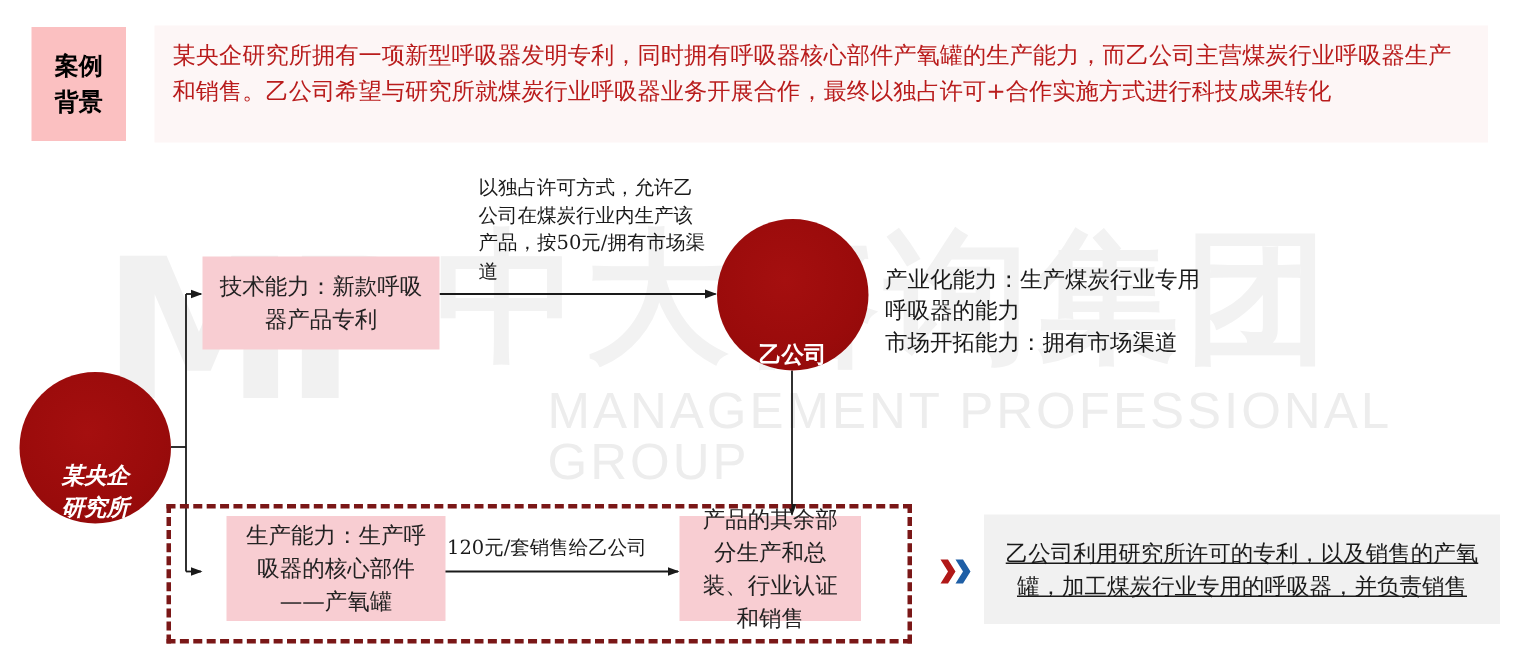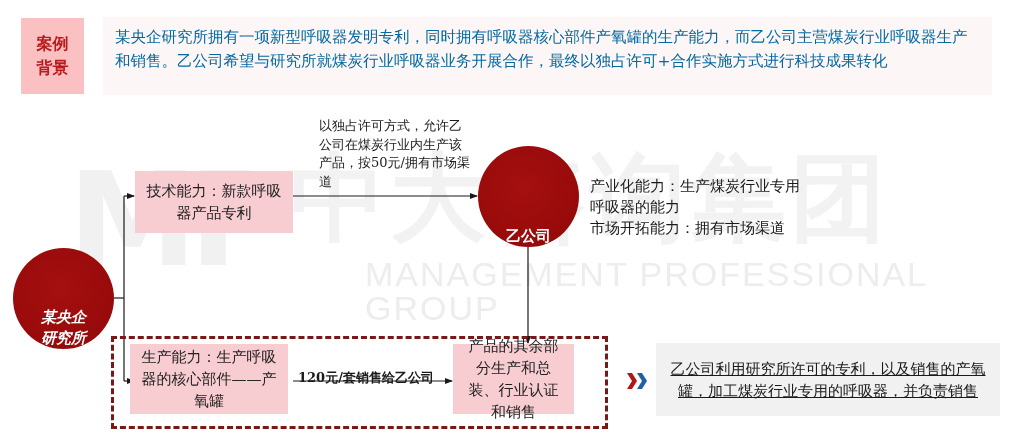--- a/index.html
+++ b/index.html
@@ -5,36 +5,36 @@
   * { box-sizing: border-box; margin: 0; padding: 0; }
   html, body { width: 1016px; height: 448px; background: #ffffff; overflow: hidden; }
   body { position: relative; font-family: "DejaVu Serif", "Liberation Serif", serif; color: #1a1a1a; }
   .abs { position: absolute; }
 
   
   .wm-logo { position: absolute; left: 68px; top: 155px; font-family: "DejaVu Sans", sans-serif; font-weight: bold; font-size: 130px; color: #f1f1f1; letter-spacing: -8px; line-height: 1; }
   .wm-cn { position: absolute; left: 290px; top: 150px; font-family: "DejaVu Sans", sans-serif; font-weight: bold; font-size: 96px; color: #f2f2f2; letter-spacing: 4px; line-height: 1; }
   .wm-en { position: absolute; left: 365px; top: 257px; font-family: "Liberation Sans", sans-serif; font-size: 34px; color: #ededed; letter-spacing: 2px; line-height: 1; }
 
-  .label-box { left: 21px; top: 18px; width: 63px; height: 76px; background: #fbc0c1; display: flex; align-items: center; justify-content: center; text-align: center; font-weight: bold; font-size: 16px; line-height: 24px; color: #b91c1c; }
-  .desc-box { left: 103px; top: 17px; width: 889px; height: 78px; background: #fdf6f6; padding: 8px 10px 0 12px; font-size: 15.5px; line-height: 24px; color: #0369a1; }
+  .label-box { left: 21px; top: 18px; width: 63px; height: 76px; background: #fbc0c1; display: flex; align-items: center; justify-content: center; text-align: center; font-weight: bold; font-size: 16px; line-height: 24px; color: #000000; }
+  .desc-box { left: 103px; top: 17px; width: 889px; height: 78px; background: #fdf6f6; padding: 8px 10px 0 12px; font-size: 15.5px; line-height: 24px; color: #b91c1c; }
 
   .circle { border-radius: 50%; background: radial-gradient(circle at 45% 40%, #a50f0f 0%, #9a0b0b 60%, #8e0909 100%); color: #ffffff; display: flex; align-items: flex-end; justify-content: center; text-align: center; font-weight: bold; font-size: 15px; line-height: 21px; }
   .circle-left { left: 13px; top: 248px; width: 101px; height: 101px; font-style: italic; }
   .circle-right { left: 478px; top: 146px; width: 101px; height: 101px; font-size: 15px; }
 
   .pink { background: #f8cdd2; display: flex; align-items: center; justify-content: center; text-align: center; font-size: 15px; line-height: 22px; color: #222; }
   .box-tech { left: 135px; top: 171px; width: 158px; height: 62px; }
-  .box-prod { left: 130px; top: 344px; width: 158px; height: 70px; }
+  .box-prod { left: 151px; top: 344px; width: 146px; height: 70px; }
   .box-rest { left: 453px; top: 344px; width: 121px; height: 70px; }
 
   .dashed { left: 111px; top: 336px; width: 497px; height: 93px; border: 3px dashed #7a1717; }
 
   .note-top { left: 319px; top: 117px; width: 152px; font-size: 13px; line-height: 18.5px; color: #1a1a1a; }
-  .note-mid { left: 298px; top: 369px; font-size: 13px; line-height: 18px; white-space: nowrap; font-weight: bold; }
+  .note-mid { left: 298px; top: 357px; font-size: 13px; line-height: 18px; white-space: nowrap; }
 
   .right-text { left: 590px; top: 176px; font-size: 15px; line-height: 21px; color: #1a1a1a; }
 
   .chevron { left: 626px; top: 371px; width: 24px; height: 20px; }
 
   .result-box { left: 656px; top: 343px; width: 344px; height: 73px; background: #f1f1f1; display: flex; align-items: center; justify-content: center; text-align: center; font-size: 15px; line-height: 22px; color: #1a1a1a; padding: 0 10px; text-decoration: underline; }
 
   svg.lines { position: absolute; left: 0; top: 0; }
 </style>
 </head>

